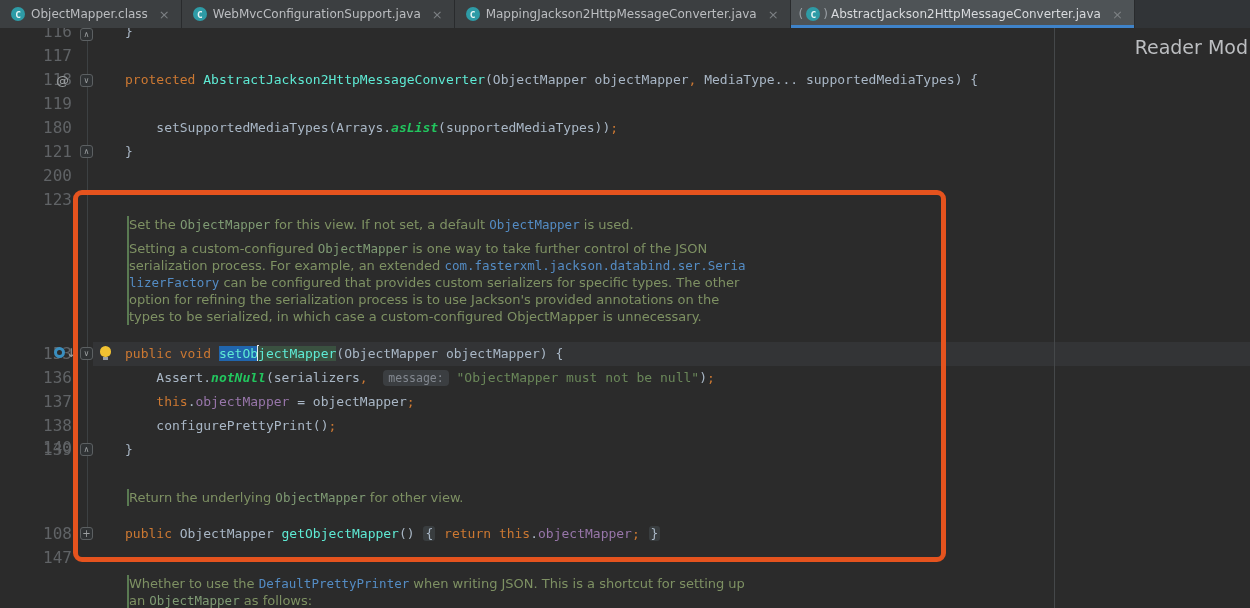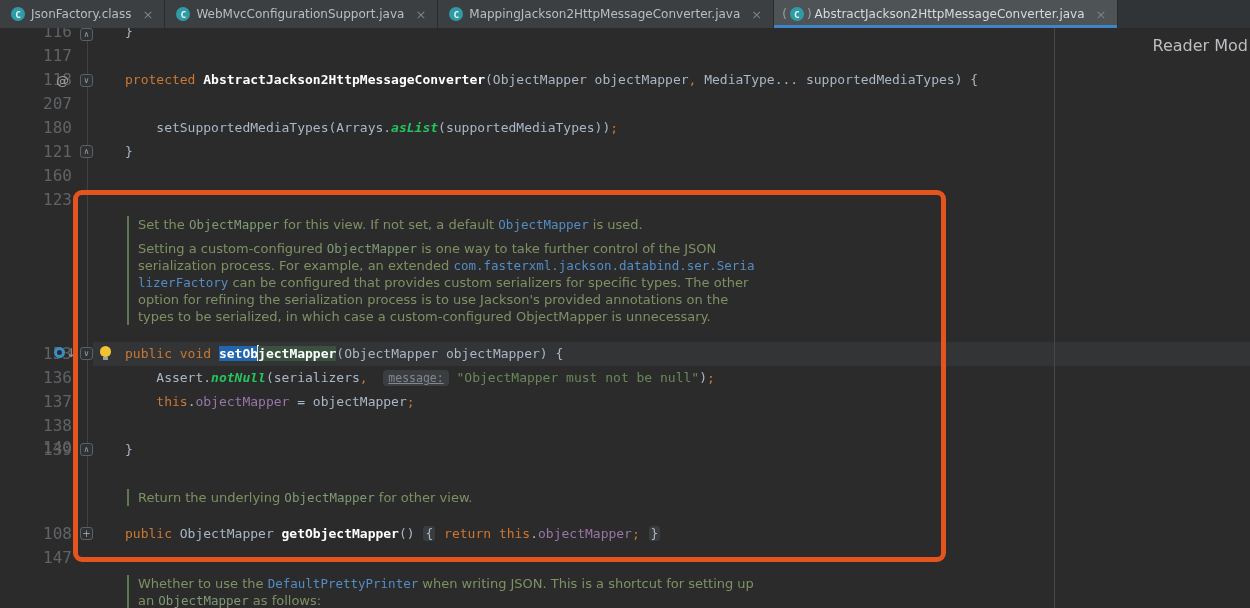--- a/index.html
+++ b/index.html
@@ -25,41 +25,40 @@
     font-size:9.5px;font-weight:bold;display:flex;align-items:center;justify-content:center;
     font-family:"DejaVu Sans Mono",monospace;flex:0 0 auto;
   }
   .paren{color:#9aa0a6;font-size:12px;margin:0 -3px}
   .tclose{color:#7d8184;font-size:13px;margin-left:5px}
   
   .editor{position:absolute;top:28px;left:0;width:1250px;height:580px;background:#2b2b2b;overflow:hidden}
   .caretline{position:absolute;left:93px;right:0;top:314px;height:24px;background:#333436;z-index:0}
   .guide{position:absolute;left:1054px;top:0;bottom:0;width:1px;background:#45484a;z-index:1}
   .foldline{position:absolute;left:87px;top:8px;height:498px;width:1px;background:#3d4143;z-index:1}
-  .readermode{position:absolute;top:8px;right:2px;font-size:16px;color:#bcbec1;z-index:2}
+  .readermode{position:absolute;top:8px;right:2px;font-size:19px;color:#bcbec1;z-index:2}
   .row{position:absolute;left:0;height:24px;line-height:24px;width:100%;z-index:2}
   .ln{
     position:absolute;left:0;width:32px;text-align:right;color:#606366;
     font-family:"DejaVu Sans Mono",monospace;font-size:16px;line-height:24px;margin-left:40px;
   }
   .code{
     position:absolute;left:125px;white-space:pre;color:#a9b7c6;
     font-family:"DejaVu Sans Mono",monospace;font-size:13px;line-height:24px;
   }
   .kw{color:#cc7832}
-  .decl{color:#ffffff;font-weight:bold}
+  .decl{color:#5eead4;font-weight:normal}
   .pl{color:#a9b7c6}
   .semi{color:#cc7832}
   .st{font-style:italic;font-weight:bold;color:#22c55e}
   .fld{color:#9876aa}
   .str{color:#6a8759}
   .inlay{
     background:#3b3e41;color:#82878f;border-radius:4px;padding:1px 5px;
     font-size:11.5px;
-    text-decoration:underline;
   }
   .fold{background:#393d3f;border-radius:3px;padding:0 2px;margin:0 1px}
   .selA{background:#2065ad}
   .selB{background:#3a5140}
   .caret{display:inline-block;width:2px;height:16px;background:#ececec;vertical-align:-3px;margin:0 -1px}
   
   .mark{position:absolute;z-index:3}
   .mark.fold-open,.mark.fold-end,.mark.fold-plus{
     width:13px;height:13px;border:1px solid #5c6062;border-radius:3px;background:#2f3234;
     color:#9da0a2;font-size:8px;line-height:12px;text-align:center;box-sizing:border-box;
@@ -71,36 +70,36 @@
   .mark.override{width:5px;height:5px;border:3px solid #3a8fc0;border-radius:50%;background:#2b2b2b}
   .mark.bulb{width:11px;height:11px;background:#f1c232;border-radius:50% 50% 45% 45%}
   .mark.bulb::after{content:"";position:absolute;left:3px;top:11px;width:5px;height:3px;background:#9aa0a6}
   
   .annrect{
     position:absolute;left:73px;top:162px;width:873px;height:372px;box-sizing:border-box;
     border:5px solid #e5531e;border-radius:9px;z-index:5;pointer-events:none;
   }
   
   .docblock{
-    position:absolute;left:127px;border-left:2px solid #5a7a52;padding-left:9px;
+    position:absolute;left:127px;border-left:2px solid #5a7a52;
     max-width:618px;z-index:2;
   }
   .docp{margin:0 0 7px 0;font-size:13px;color:#7e9163;line-height:17px}
   .docp:last-child{margin-bottom:0}
   .doc{color:#7e9163}
   .doccode{font-family:"DejaVu Sans Mono",monospace;font-size:12.5px;color:#7f9b74}
   .doclink{font-family:"DejaVu Sans Mono",monospace;font-size:12.5px;color:#548cc4;word-break:break-all}
 </style>
 </head>
 <body>
 
 <div class="tabbar">
     <div class="tab">
       <span class="cicon">C</span>
-      <span class="tlabel">JsonFactory.class</span>
+      <span class="tlabel">ObjectMapper.class</span>
       <span class="tclose">×</span>
     </div>
     <div class="tab">
       <span class="cicon">C</span>
       <span class="tlabel">WebMvcConfigurationSupport.java</span>
       <span class="tclose">×</span>
     </div>
     <div class="tab">
       <span class="cicon">C</span>
       <span class="tlabel">MappingJackson2HttpMessageConverter.java</span>
@@ -128,52 +127,53 @@
       </div>
       <div class="row" style="top: 16px;">
         <div class="ln">117</div>
         <div class="code"></div>
       </div>
       <div class="row" style="top: 40px;">
         <div class="ln">118</div>
         <div class="code"><span class="kw">protected </span><span class="decl">AbstractJackson2HttpMessageConverter</span><span class="pl">(ObjectMapper objectMapper</span><span class="semi">,</span><span class="pl"> MediaType... supportedMediaTypes) {</span></div>
       </div>
       <div class="row" style="top: 64px;">
-        <div class="ln">207</div>
+        <div class="ln">119</div>
       </div>
       <div class="row" style="top: 88px;">
         <div class="ln">180</div>
         <div class="code"><span class="pl">    setSupportedMediaTypes(Arrays.</span><span class="st">asList</span><span class="pl">(supportedMediaTypes))</span><span class="semi">;</span></div>
       </div>
       <div class="row" style="top: 112px;">
         <div class="ln">121</div>
         <div class="code"><span class="pl">}</span></div>
       </div>
       <div class="row" style="top: 136px;">
-        <div class="ln">160</div>
+        <div class="ln">200</div>
         <div class="code"></div>
       </div>
       <div class="row" style="top: 160px;">
         <div class="ln">123</div>
         <div class="code"></div>
       </div>
       <div class="row" style="top: 314px;">
         <div class="ln">153</div>
         <div class="code"><span class="kw">public </span><span class="kw">void </span><span class="decl selA">setOb</span><span class="caret"></span><span class="decl selB">jectMapper</span><span class="pl">(ObjectMapper objectMapper) {</span></div>
       </div>
       <div class="row" style="top: 338px;">
         <div class="ln">136</div>
         <div class="code"><span class="pl">    Assert.</span><span class="st">notNull</span><span class="pl">(serializers</span><span class="semi">,</span><span class="pl">  </span><span class="inlay">message:</span><span class="pl"> </span><span class="str">"ObjectMapper must not be null"</span><span class="pl">)</span><span class="semi">;</span></div>
       </div>
       <div class="row" style="top: 362px;">
         <div class="ln">137</div>
         <div class="code"><span class="pl">    </span><span class="kw">this</span><span class="pl">.</span><span class="fld">objectMapper</span><span class="pl"> = objectMapper</span><span class="semi">;</span></div>
       </div>
       <div class="row" style="top: 386px;">
         <div class="ln">138</div>
+        <div class="code"><span class="pl">    configurePrettyPrint()</span><span class="semi">;</span></div>
       </div>
       <div class="row" style="top: 410px;">
         <div class="ln">139</div>
         <div class="code"><span class="pl">}</span></div>
       </div>
       <div class="row" style="top: 408px;">
         <div class="ln">140</div>
         <div class="code"></div>
       </div>
       <div class="row" style="top: 494px;">

